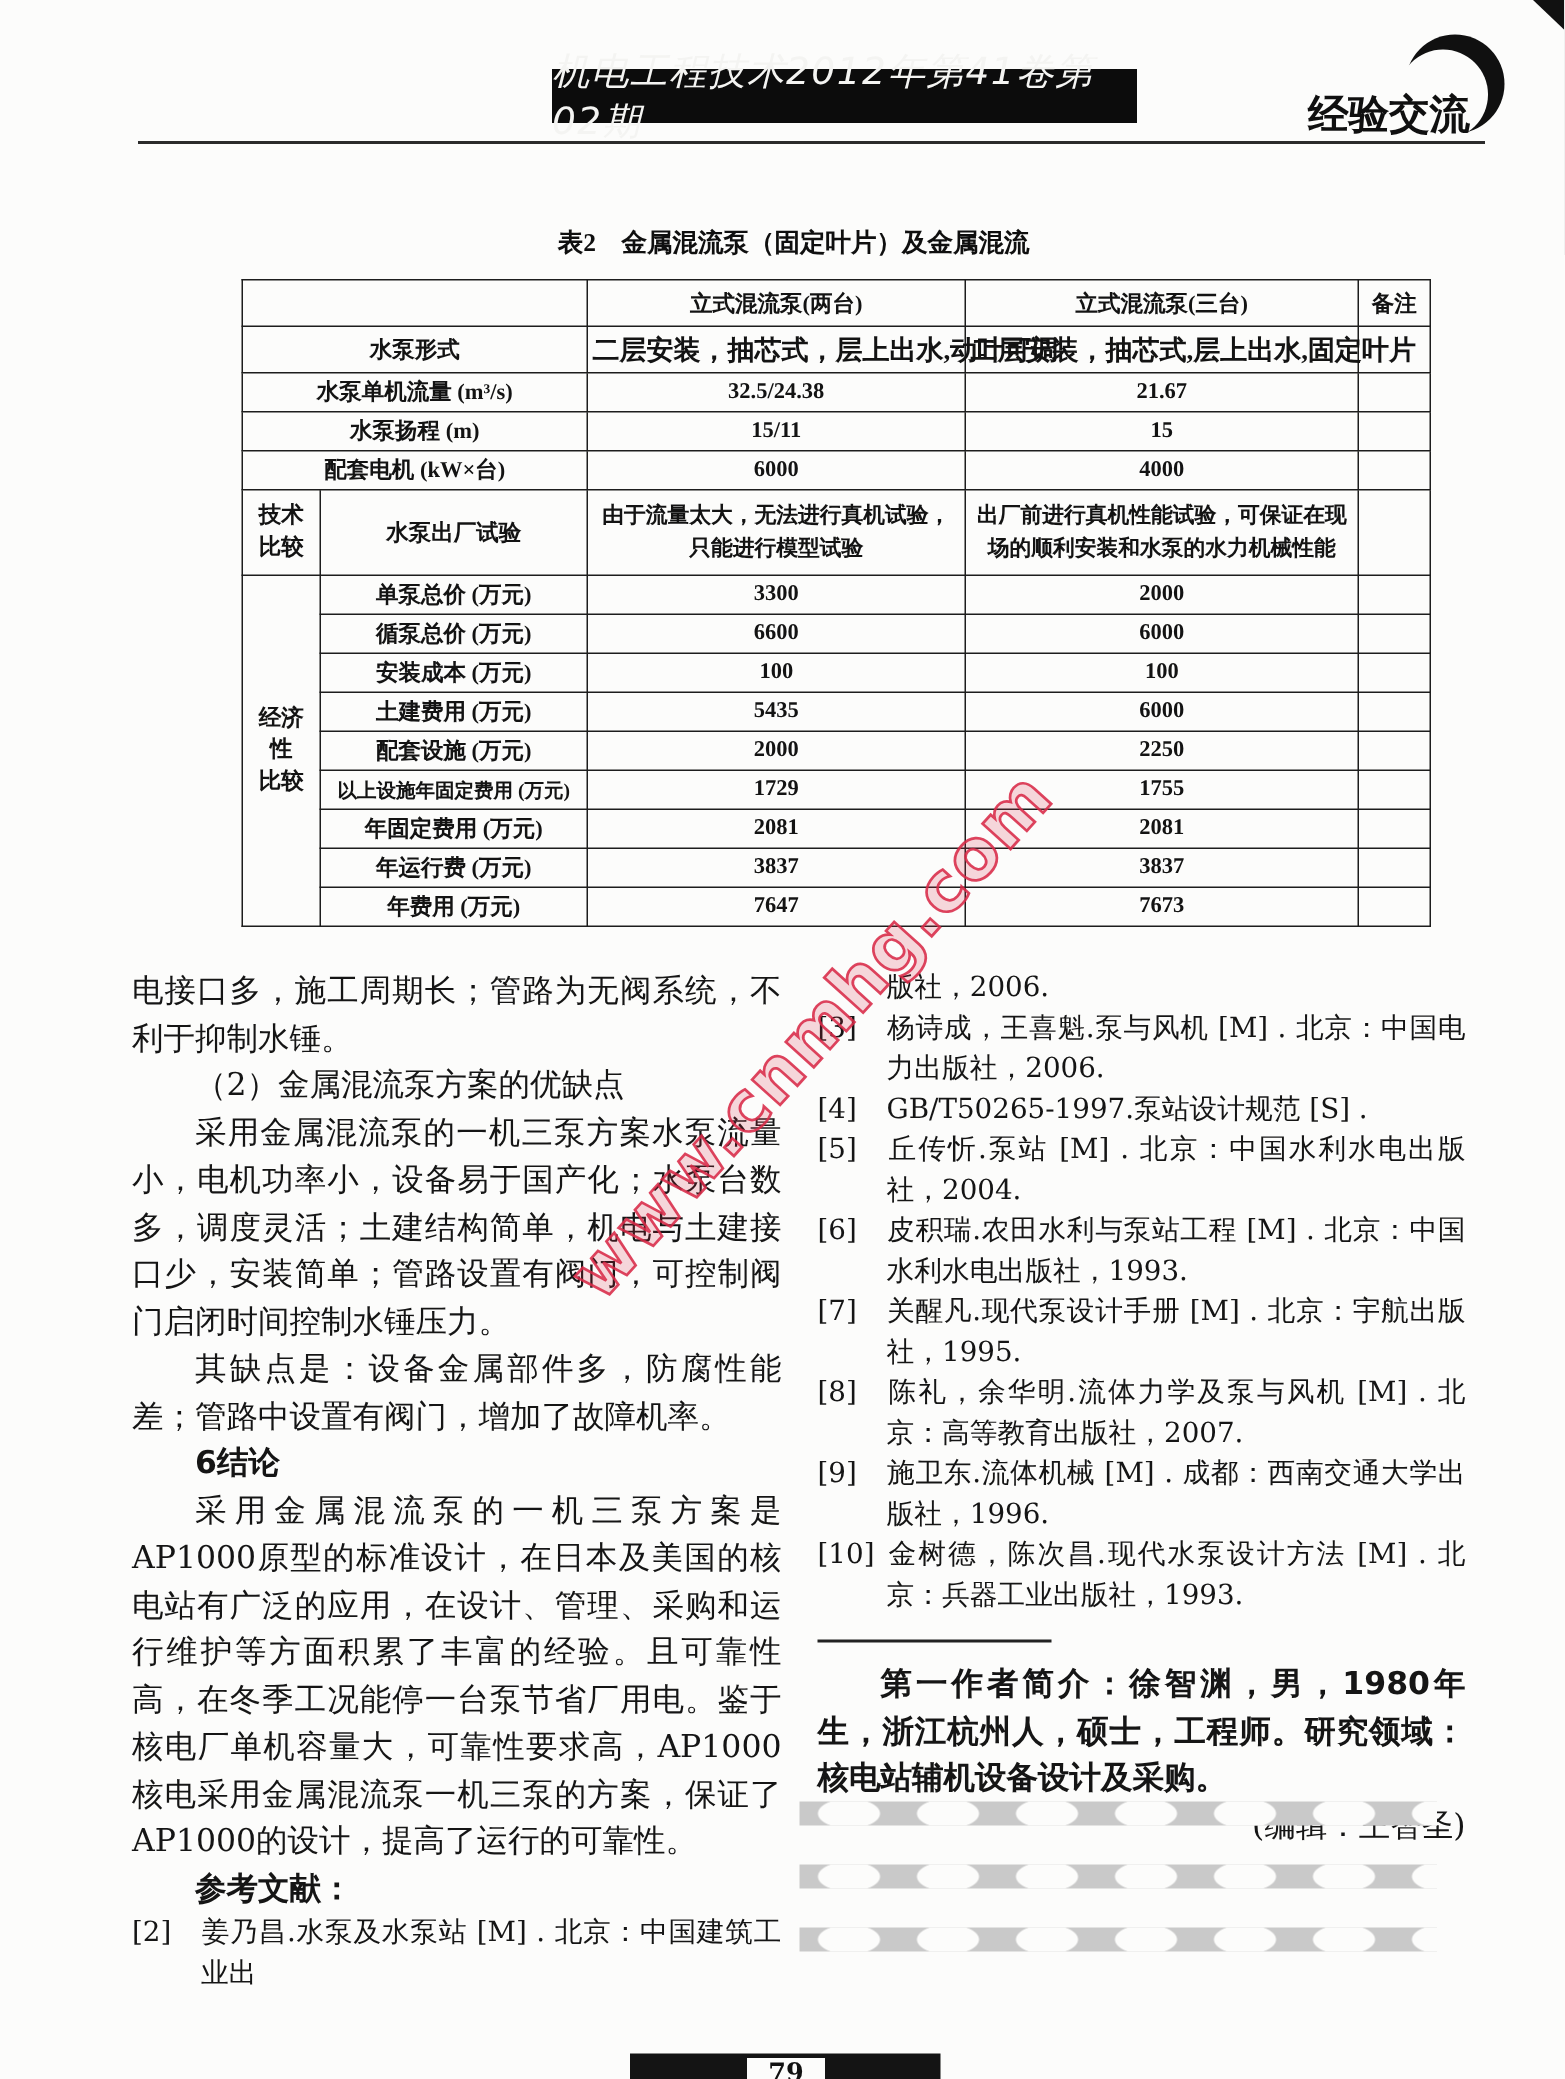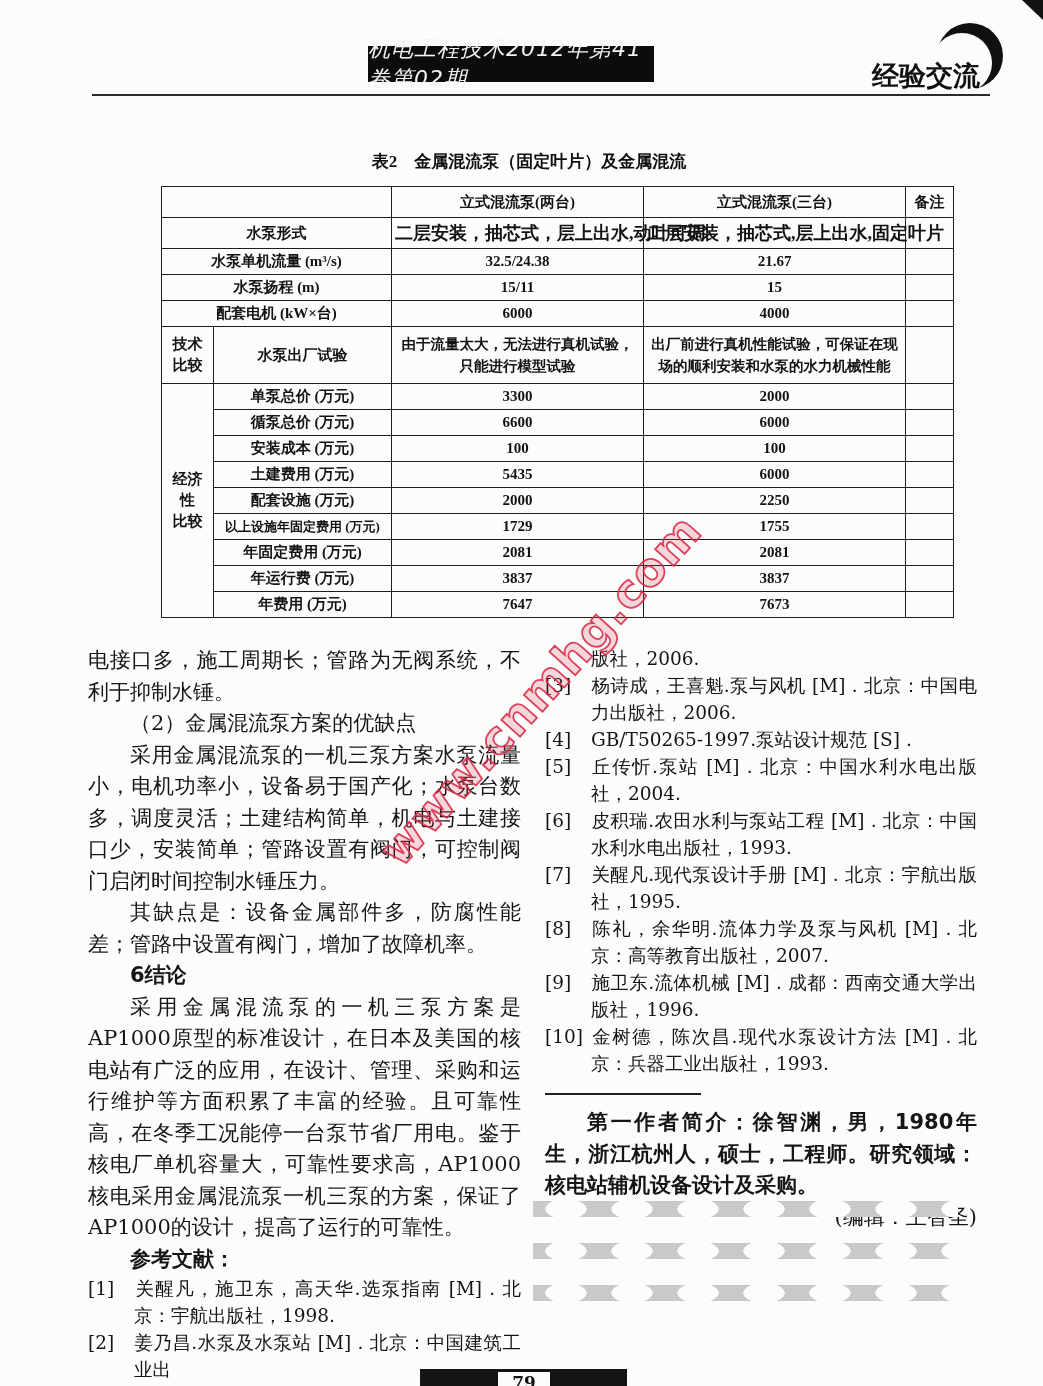--- a/index.html
+++ b/index.html
@@ -1,23 +1,23 @@
 <!DOCTYPE html>
 <html><head>
 <meta charset="utf-8">
 <style>
   html,body{margin:0;padding:0;background:#e8e8e8;}
   .page{position:relative;width:1043px;height:1386px;background:#fcfcfb;overflow:hidden;
         font-family:"DejaVu Serif","Liberation Serif",serif;color:#151515;}
 
   
   .header-rule{position:absolute;left:92px;top:94px;width:898px;height:2px;background:#2b2b2b;}
-  .banner{position:absolute;left:368px;top:46px;width:286px;height:36px;background:#0c0c0c;
+  .banner{position:absolute;left:368px;top:46px;width:390px;height:36px;background:#0c0c0c;
           color:#f4f4f2;display:flex;align-items:center;justify-content:center;
-          font-family:"DejaVu Sans","Liberation Sans",sans-serif;font-size:22px;font-style:italic;letter-spacing:1px;}
+          font-family:"DejaVu Sans","Liberation Sans",sans-serif;font-size:25px;font-style:italic;letter-spacing:1px;}
   .badge{position:absolute;left:858px;top:18px;width:160px;height:84px;}
   .badge svg{position:absolute;right:8px;top:0;}
   .badge .badge-text{position:absolute;left:14px;top:40px;font-family:Liberation Mono, monospace;
           font-weight:bold;font-size:27px;color:#101010;letter-spacing:0px;}
   .corner-mark{position:absolute;right:0;top:0;width:28px;height:20px;background:#111;
           clip-path:polygon(25% 0,100% 0,100% 100%);}
 
   
   .tbl-wrap{position:absolute;left:133px;top:150px;width:792px;font-family:Liberation Serif, serif;}
   .tbl-title{text-align:center;font-weight:bold;font-size:17px;margin:0 0 13px 0;color:#0f0f0f;}
@@ -200,23 +200,20 @@
 
   <div class="col col-left">
     <p class="noindent">电接口多，施工周期长；管路为无阀系统，不利于抑制水锤。</p>
     <p>（2）金属混流泵方案的优缺点</p>
     <p>采用金属混流泵的一机三泵方案水泵流量小，电机功率小，设备易于国产化；水泵台数多，调度灵活；土建结构简单，机电与土建接口少，安装简单；管路设置有阀门，可控制阀门启闭时间控制水锤压力。</p>
     <p>其缺点是：设备金属部件多，防腐性能差；管路中设置有阀门，增加了故障机率。</p>
     <p class="h-conclusion">6结论</p>
     <p>采用金属混流泵的一机三泵方案是AP1000原型的标准设计，在日本及美国的核电站有广泛的应用，在设计、管理、采购和运行维护等方面积累了丰富的经验。且可靠性高，在冬季工况能停一台泵节省厂用电。鉴于核电厂单机容量大，可靠性要求高，AP1000核电采用金属混流泵一机三泵的方案，保证了AP1000的设计，提高了运行的可靠性。</p>
     <p class="refs-heading">参考文献：</p>
     <div class="ref">
-      <span class="mk">[1]</span><span>关醒凡，施卫东，高天华.选泵指南 [M] . 北京：宇航出版社，1998.</span>
-    </div>
-    <div class="ref">
       <span class="mk">[2]</span><span>姜乃昌.水泵及水泵站 [M] . 北京：中国建筑工业出</span>
     </div>
   </div>
 
   <div class="col col-right">
     <div class="ref">
       <span>版社，2006.</span>
     </div>
     <div class="ref">
       <span class="mk">[3]</span><span>杨诗成，王喜魁.泵与风机 [M] . 北京：中国电力出版社，2006.</span>

